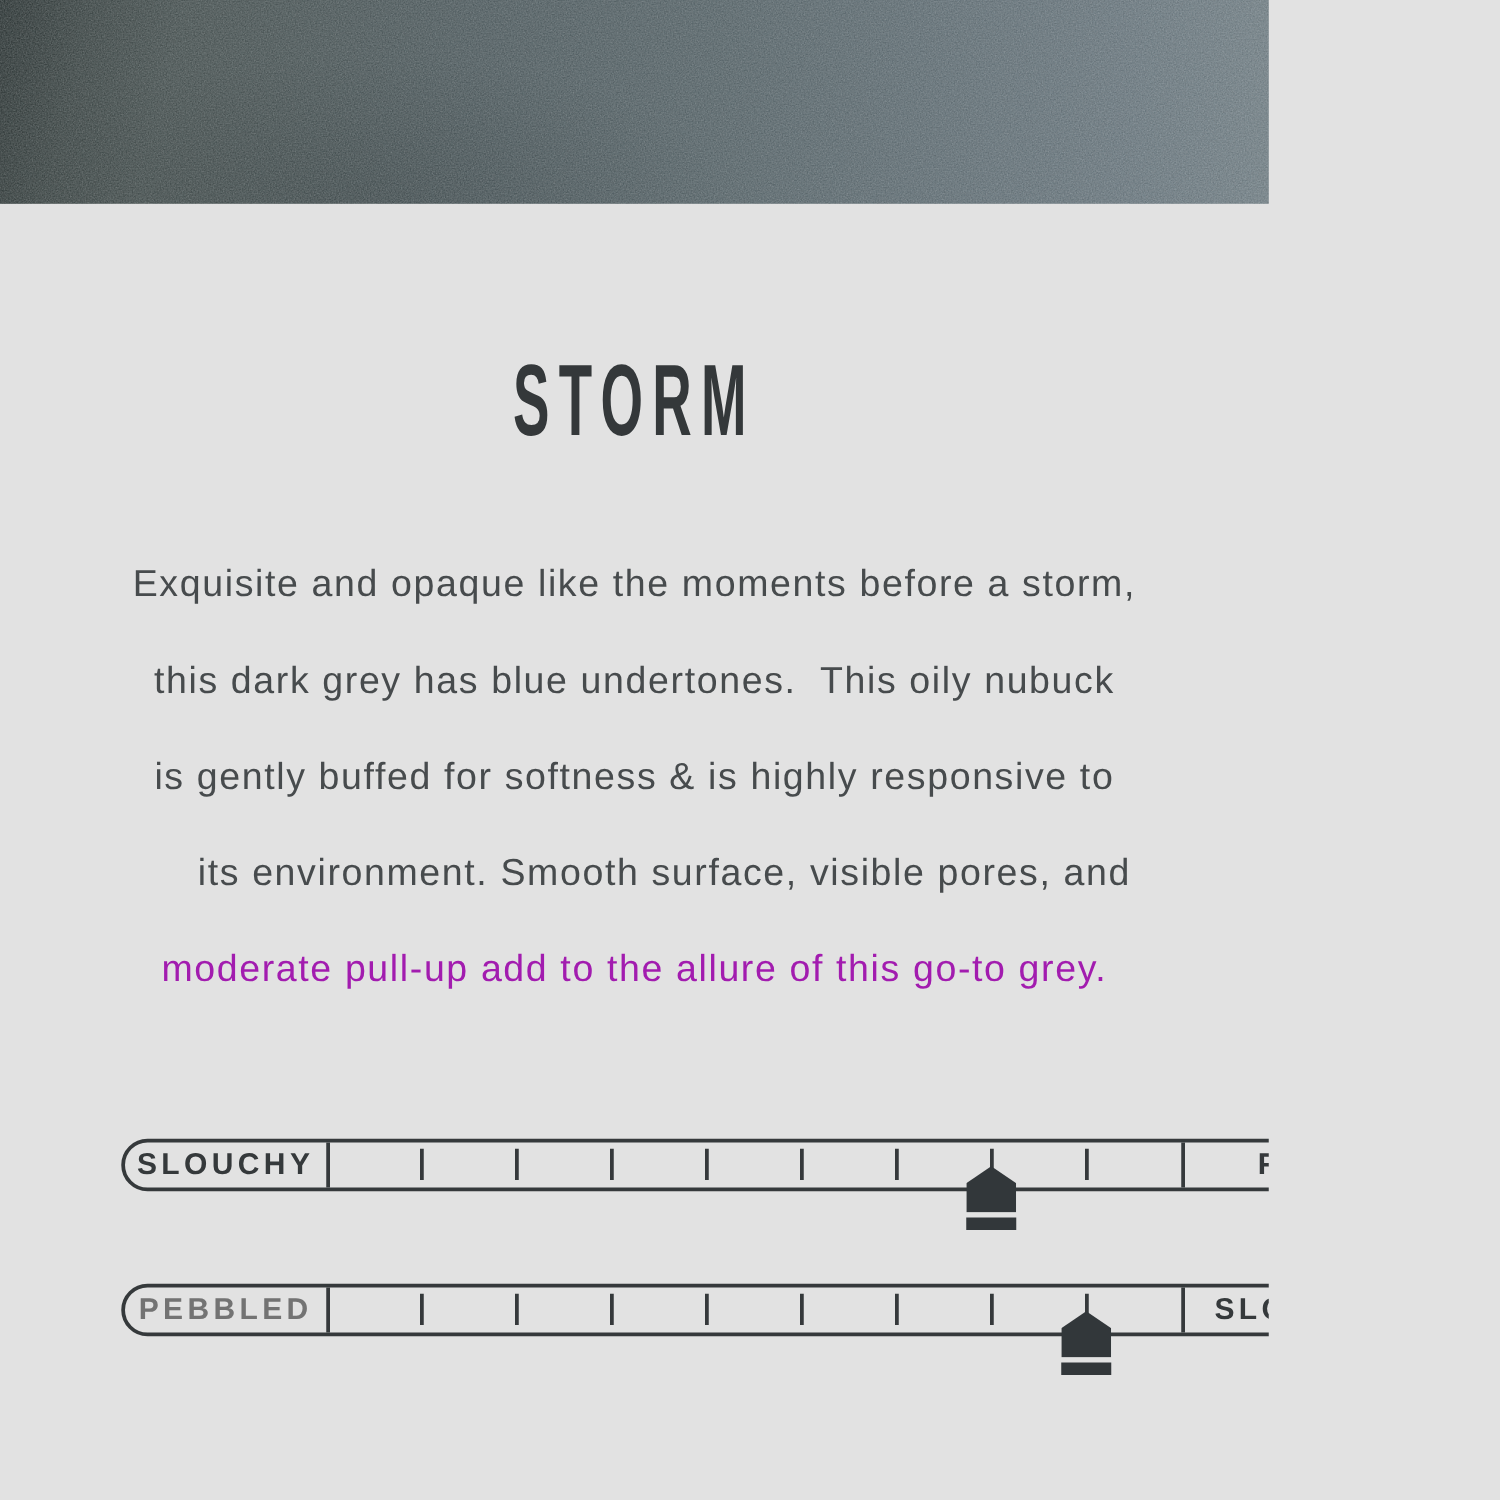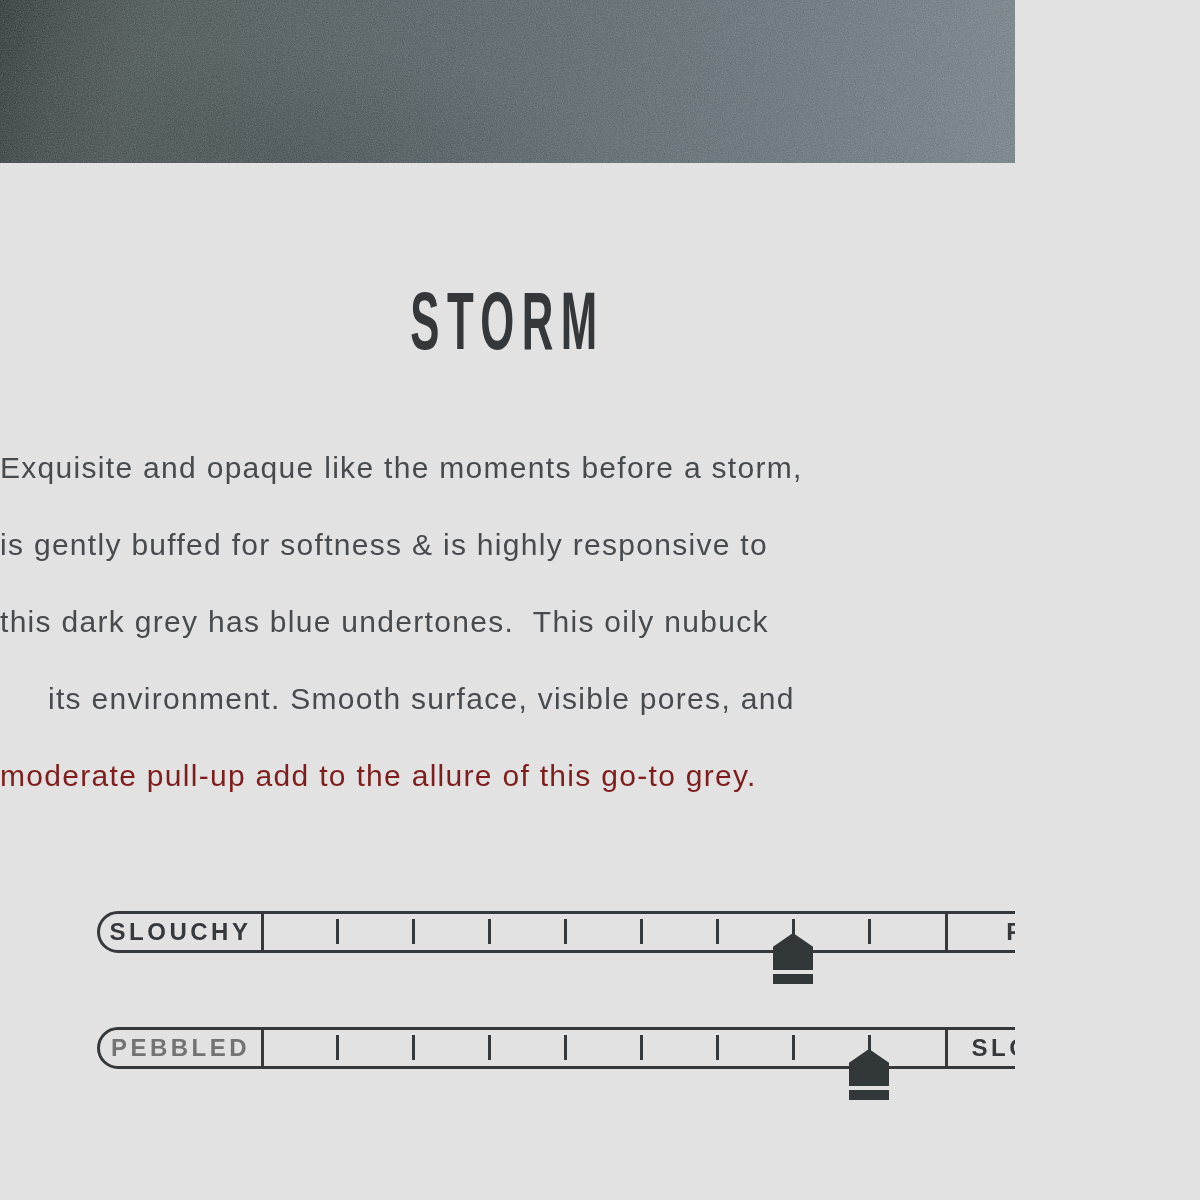--- a/index.html
+++ b/index.html
@@ -44,20 +44,21 @@
     transform: scaleX(0.54);
     transform-origin: 50% 50%;
     white-space: nowrap;
   }
 
   
   .paragraph {
     position: absolute;
     left: 0; top: 429px;
     width: 100%;
+    text-align: center;
   }
   .paragraph .line {
     font-size: 30px;
     line-height: 77px;
     letter-spacing: 1.3px;
     white-space: nowrap;
   }
 
   
   .slider {
@@ -138,24 +139,24 @@
       </defs>
       <rect width="1200" height="163" filter="url(#grainDark)" opacity="0.45"></rect>
       <rect width="1200" height="163" filter="url(#grainLight)" opacity="0.35"></rect>
     </svg>
   </div>
 
   <h1 class="title" style="color: rgb(52, 56, 58);">STORM</h1>
 
   <div class="paragraph" id="paragraph">
       <div class="line" style="color: rgb(71, 75, 77);">Exquisite and opaque like the moments before a storm,</div>
+      <div class="line" style="color: rgb(71, 75, 77);">this dark grey has blue undertones.&nbsp; This oily nubuck</div>
       <div class="line" style="color: rgb(71, 75, 77);">is gently buffed for softness &amp; is highly responsive to</div>
-      <div class="line" style="color: rgb(71, 75, 77);">this dark grey has blue undertones.&nbsp; This oily nubuck</div>
       <div class="line" style="color: rgb(71, 75, 77); padding-left: 48px;">its environment. Smooth surface, visible pores, and</div>
-      <div class="line" style="color: #7f1d1d;">moderate pull-up add to the allure of this go-to grey.</div>
+      <div class="line" style="color: #a21caf;">moderate pull-up add to the allure of this go-to grey.</div>
     </div>
 
   <div class="slider" id="slider-0" style="top:911px">
       <div class="pill">
         <div class="sec-label" style="left: 0px; width: 161px; color: rgb(53, 57, 59);">SLOUCHY</div>
         <div class="divider" style="left: 161px;"></div>
         <div class="tick" style="left: 235.5px;"></div>
         <div class="tick" style="left: 311.5px;"></div>
         <div class="tick" style="left: 387.5px;"></div>
         <div class="tick" style="left: 463.5px;"></div>

